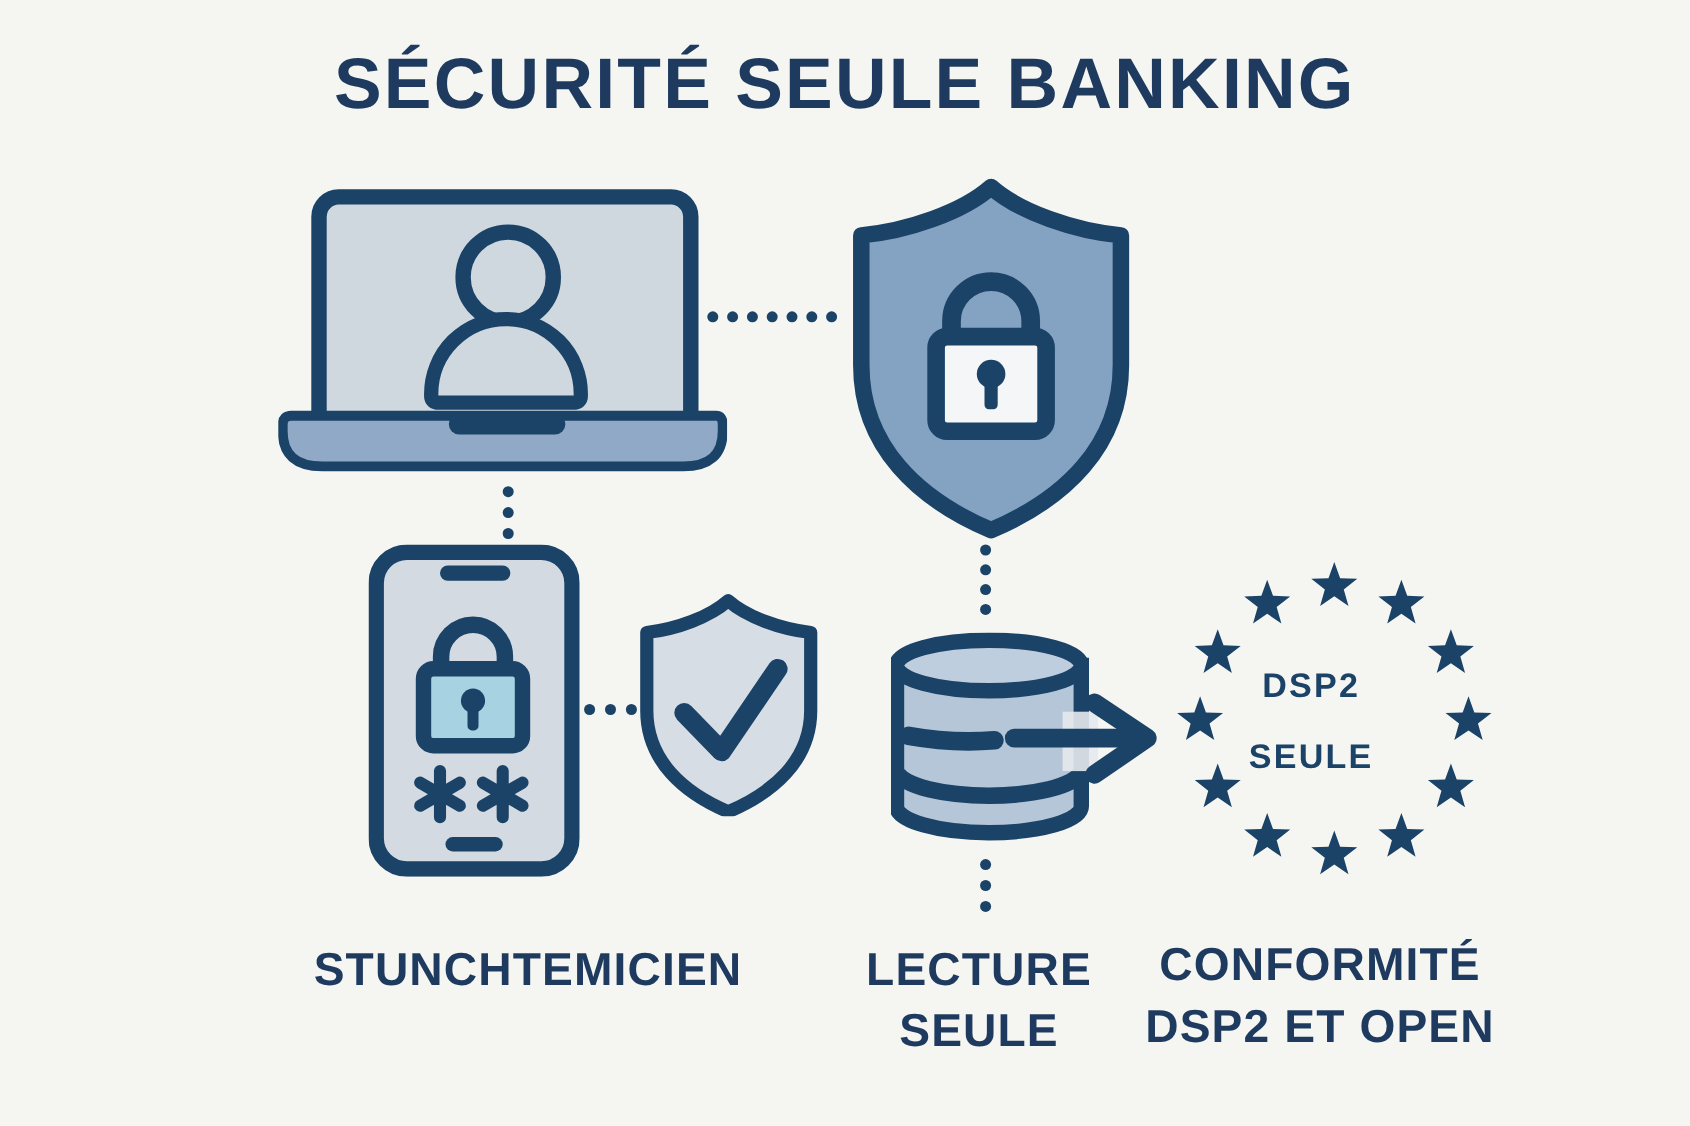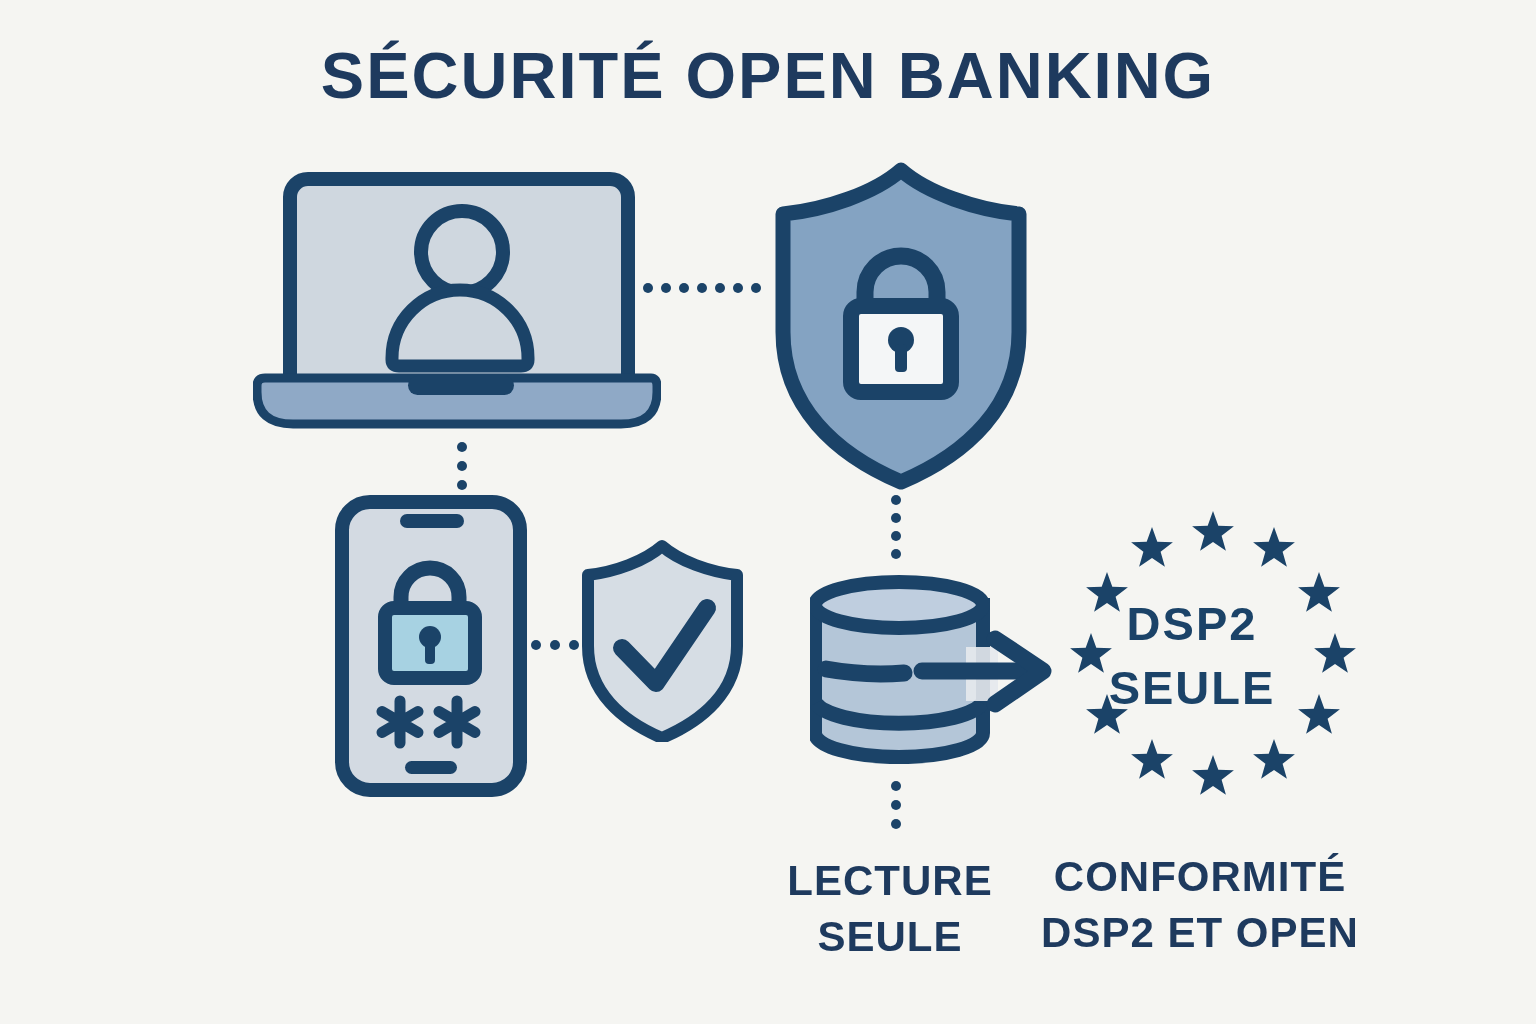--- a/index.html
+++ b/index.html
@@ -14,29 +14,29 @@
   .abs{position:absolute;}
   .title{left:0;top:38px;width:1536px;text-align:center;
     font-size:65px;font-weight:800;letter-spacing:2px;color:var(--text);}
   .dots{position:absolute;display:flex;}
   .dots.h{flex-direction:row;}
   .dots.v{flex-direction:column;}
   .dot{width:10px;height:10px;border-radius:50%;background:var(--navy);}
   .caption{position:absolute;text-align:center;color:var(--text);
     font-weight:800;font-size:42px;line-height:56px;letter-spacing:1px;}
   .badge-text{position:absolute;text-align:center;color:var(--navy);
-    font-weight:800;font-size:47px;line-height:64px;letter-spacing:2px;}
+    font-weight:800;font-size:31px;line-height:64px;letter-spacing:2px;}
   svg{display:block;}
 </style>
 </head>
 <body>
 
 <div class="canvas">
 
-  <div class="abs title">SÉCURITÉ OPEN BANKING</div>
+  <div class="abs title">SÉCURITÉ SEULE BANKING</div>
 
   <svg class="abs" style="left:253px;top:170px;" width="408" height="262" viewBox="0 0 408 262">
     <rect x="37" y="9" width="338" height="214" rx="18" style="fill:var(--screen-fill);stroke:var(--navy);stroke-width:14;"></rect>
     <g>
       <circle cx="209" cy="82" r="41" style="fill:var(--screen-fill);stroke:var(--navy);stroke-width:14;"></circle>
       <path d="M139 188 A 68 68 0 0 1 275 188 L 275 190 Q 275 196 268 196 L 146 196 Q 139 196 139 190 Z" style="fill:var(--screen-fill);stroke:var(--navy);stroke-width:13;stroke-linejoin:round;"></path>
     </g>
     <path d="M12 208 H 398 Q 404 208 404 216 V 222 Q 404 254 368 254 H 40 Q 4 254 4 222 V 216 Q 4 208 12 208 Z" style="fill:var(--laptop-base);stroke:var(--navy);stroke-width:9;"></path>
     <rect x="155" y="206" width="106" height="19" rx="9.5" style="fill:var(--navy);"></rect>
   </svg>
@@ -133,20 +133,21 @@
       <span class="dot"></span>
       <span class="dot"></span>
   </div>
   <div class="dots v" style="left:891px;top:781px;gap:9px;">
     <span class="dot"></span>
       <span class="dot"></span>
       <span class="dot"></span>
   </div>
 
   <div class="caption" style="left:240px;top:853px;width:480px;">
+    <div>STUNCHTEMICIEN</div>
   </div>
   <div class="caption" style="left:760px;top:853px;width:260px;">
     <div>LECTURE</div>
     <div>SEULE</div>
   </div>
   <div class="caption" style="left:1000px;top:849px;width:400px;">
     <div>CONFORMITÉ</div>
     <div>DSP2 ET OPEN</div>
   </div>
 

